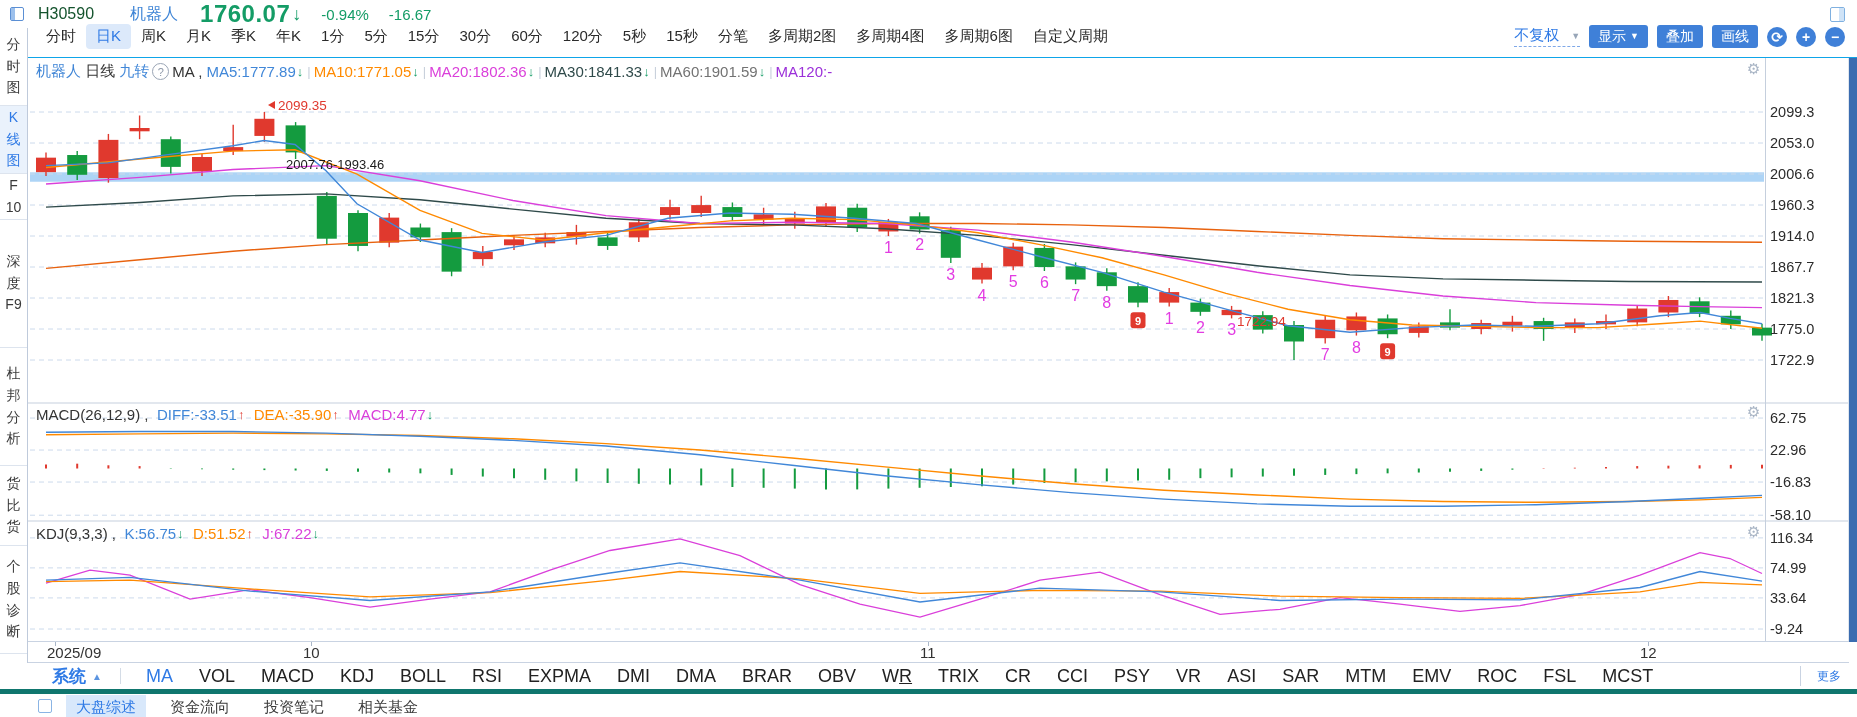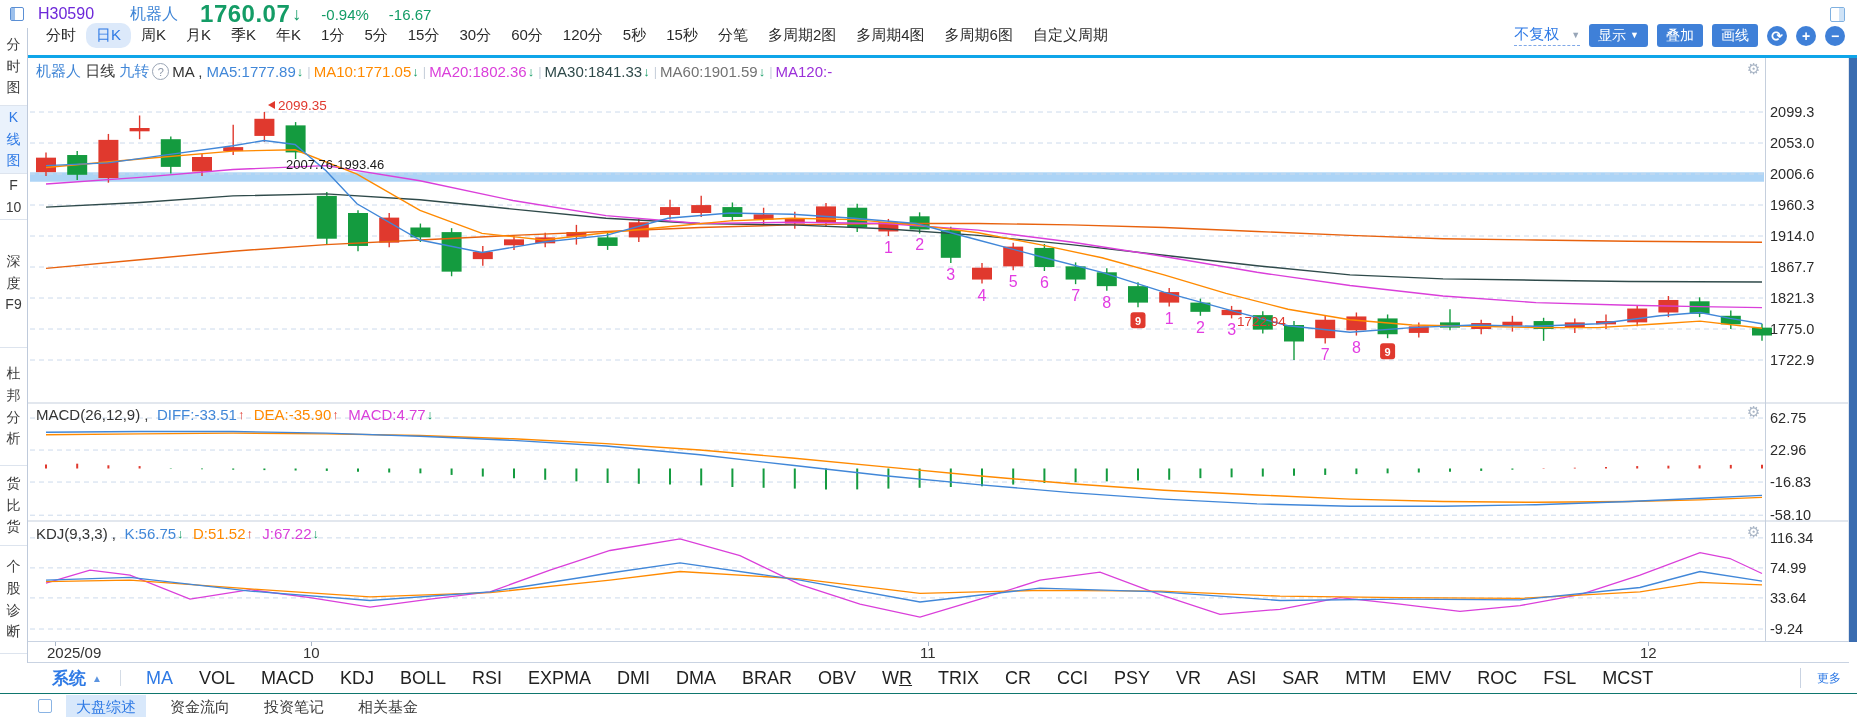--- a/index.html
+++ b/index.html
@@ -3,34 +3,34 @@
 <meta charset="utf-8">
 <style>
   html,body{margin:0;padding:0;}
   body{font-family:"Liberation Sans","DejaVu Sans",sans-serif;background:#fff;}
   #app{position:relative;width:1857px;height:717px;overflow:hidden;background:#fff;}
 
   
   .topbar{position:absolute;top:0;left:0;width:100%;height:28px;display:flex;align-items:center;box-sizing:border-box;padding-left:10px;background:#fff;}
   .win-icon{width:14px;height:14px;border:1.5px solid #5b8fd4;border-radius:2px;position:relative;box-sizing:border-box;}
   .win-icon:before{content:"";position:absolute;left:0;top:0;bottom:0;width:4px;background:#9cc0ec;}
-  .code{margin-left:14px;font-size:16px;color:#6d28d9;}
+  .code{margin-left:14px;font-size:16px;color:#14532d;}
   .sname{margin-left:36px;font-size:16px;color:#3f85d6;}
   .price{margin-left:22px;font-size:24px;font-weight:bold;color:#149c66;letter-spacing:0.5px;}
   .price-arrow{font-size:18px;font-weight:bold;color:#149c66;margin-left:2px;}
   .chg{margin-left:20px;font-size:15px;color:#149c66;}
   .spacer{flex:1;}
   .panel-icon{width:15px;height:15px;border:1.5px solid #7fb0e0;border-radius:2px;margin-right:12px;position:relative;box-sizing:border-box;}
   .panel-icon:before{content:"";position:absolute;right:0;top:0;bottom:0;width:5px;background:#cfe3f7;}
 
   
-  .tabbar{position:absolute;top:28px;left:28px;right:0;height:30px;border-bottom:3px solid #0ea5e9;display:flex;align-items:center;justify-content:space-between;box-sizing:border-box;padding:0 12px 12px 8px;background:#fff;}
+  .tabbar{position:absolute;top:28px;left:28px;right:0;height:30px;border-bottom:1px solid #0ea5e9;display:flex;align-items:center;justify-content:space-between;box-sizing:border-box;padding:0 12px 12px 8px;background:#fff;}
   .tabs{display:flex;align-items:center;}
   .tab{padding:3px 10px;font-size:15px;color:#2b2b2b;white-space:nowrap;}
-  .tab.active{background:#dce9fa;color:#2f7ae5;border-radius:10px;}
+  .tab.active{background:#dce9fa;color:#2f7ae5;border-radius:4px;}
   .tab-right{display:flex;align-items:center;gap:9px;}
   .adjust{color:#2f7ae5;font-size:15px;display:flex;align-items:center;gap:12px;border-bottom:1px dashed #7fa8e8;padding-bottom:1px;}
   .adjust .caret{color:#98a6b8;font-size:9px;}
   .blue-btn{background:#3f80d8;color:#fff;border:none;border-radius:3px;font-size:14px;padding:3px 9px;display:flex;align-items:center;gap:4px;font-family:inherit;line-height:1.2;}
   .blue-btn .caret-w{font-size:9px;}
   .circle-btn{width:20px;height:20px;border-radius:50%;background:#3f80d8;color:#fff;display:flex;align-items:center;justify-content:center;font-size:14px;font-weight:bold;}
 
   
   .sidebar{position:absolute;top:28px;left:0;width:28px;height:635px;border-right:1px solid #bfcadb;box-sizing:border-box;background:#fff;}
   .side-item{display:flex;flex-direction:column;align-items:center;justify-content:center;border-bottom:1px solid #dde4ee;font-size:14px;color:#3a3a3a;box-sizing:border-box;line-height:1.55;}
@@ -46,21 +46,21 @@
 
   
   .daterow{position:absolute;top:641px;left:28px;width:1821px;height:22px;border-top:1px solid #c9d3e2;border-bottom:1px solid #c9d3e2;box-sizing:border-box;font-size:15px;color:#333;background:#fff;}
   .dlabel{position:absolute;top:2px;}
   .dtick{position:absolute;top:0;width:1px;height:4px;background:#aab7c8;}
 
   
   .vscroll{position:absolute;left:1849px;top:58px;width:8px;height:584px;background:#3a6cb0;}
 
   
-  .toolbar{position:absolute;top:663px;left:0;width:100%;height:31px;display:flex;align-items:center;box-sizing:border-box;padding-left:52px;border-bottom:1px solid #0f766e;background:#fff;}
+  .toolbar{position:absolute;top:663px;left:0;width:100%;height:31px;display:flex;align-items:center;box-sizing:border-box;padding-left:52px;border-bottom:5px solid #0f766e;background:#fff;}
   .sys{color:#2f7ae5;font-weight:bold;font-size:17px;display:flex;gap:6px;align-items:center;}
   .up-tri{font-size:10px;color:#5b94e0;}
   .toolbar-sep{width:1px;height:16px;background:#d4dce6;margin:0 12px 0 18px;}
   .tool-items{display:flex;align-items:center;flex:1;}
   .titem{font-size:18px;color:#222;padding:0 13px;}
   .titem.active{color:#2f7ae5;}
   .titem u{text-decoration:underline;}
   .more-sep{width:1px;height:20px;background:#c9d3e2;margin-right:16px;}
   .more{color:#2f7ae5;font-size:12px;margin-right:16px;}
 

